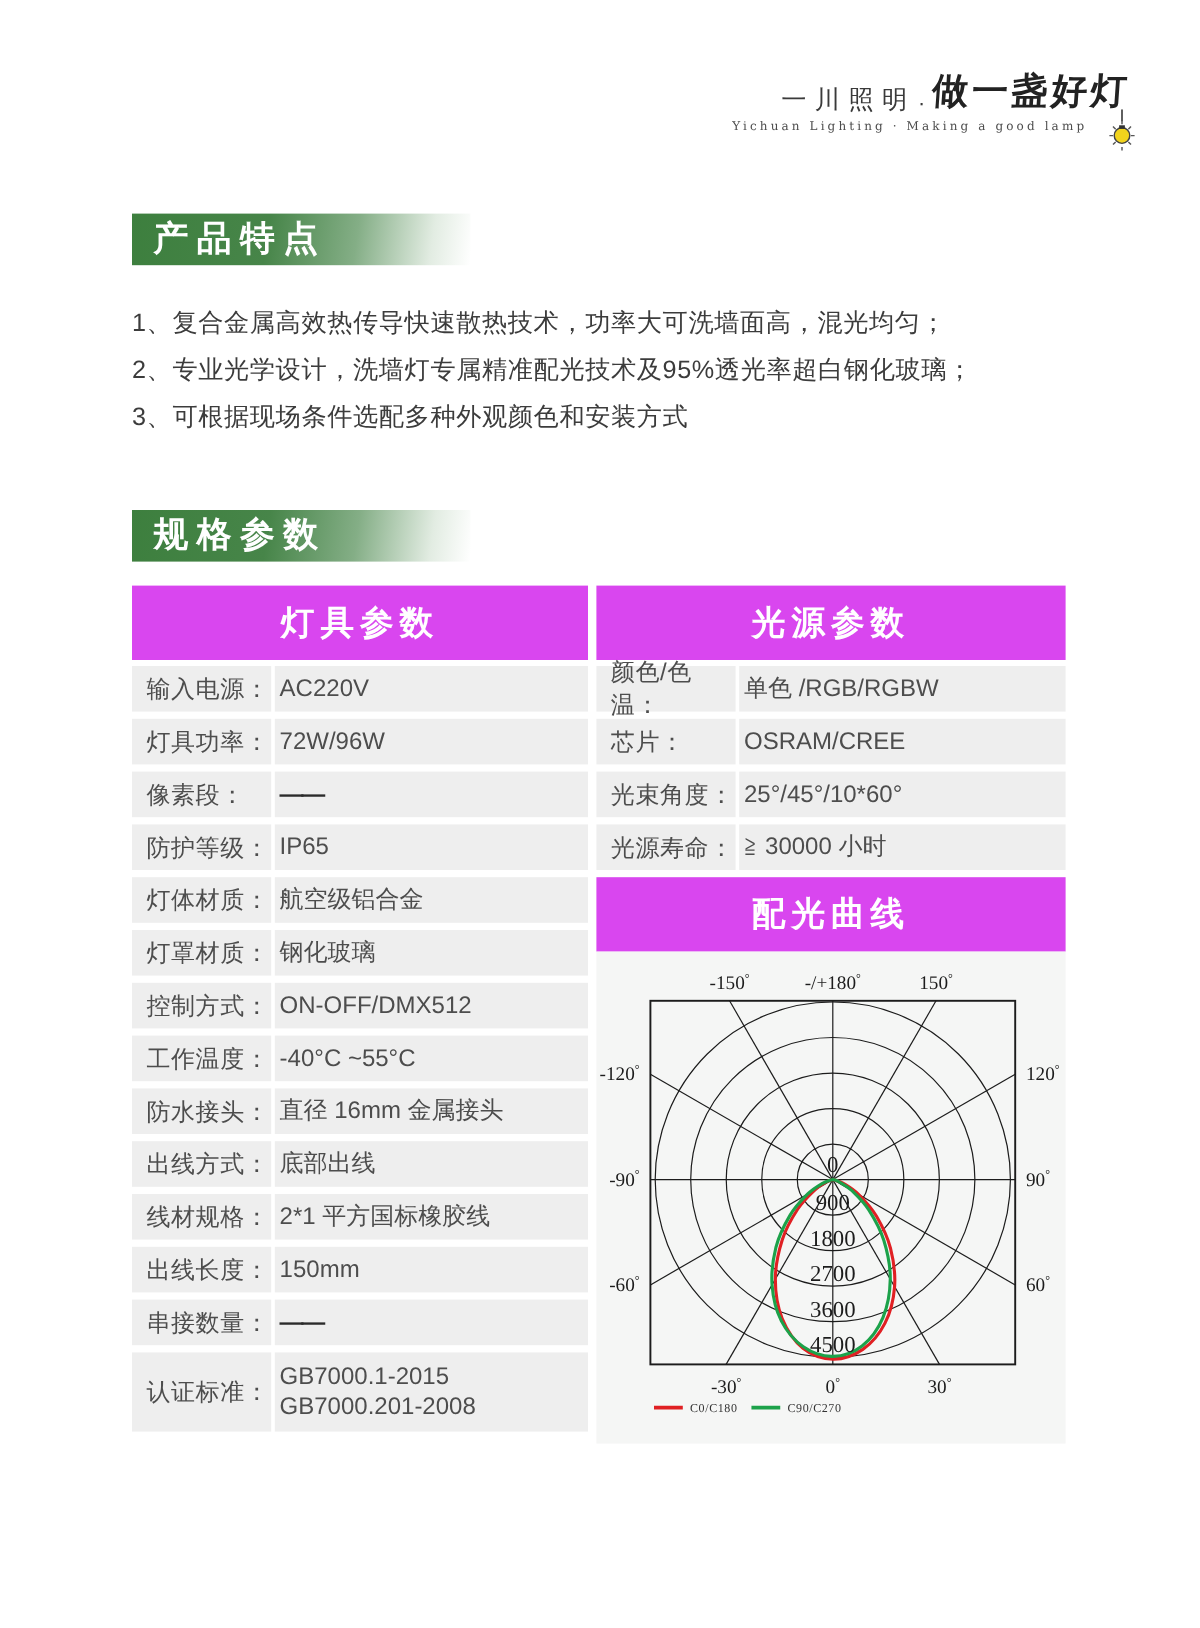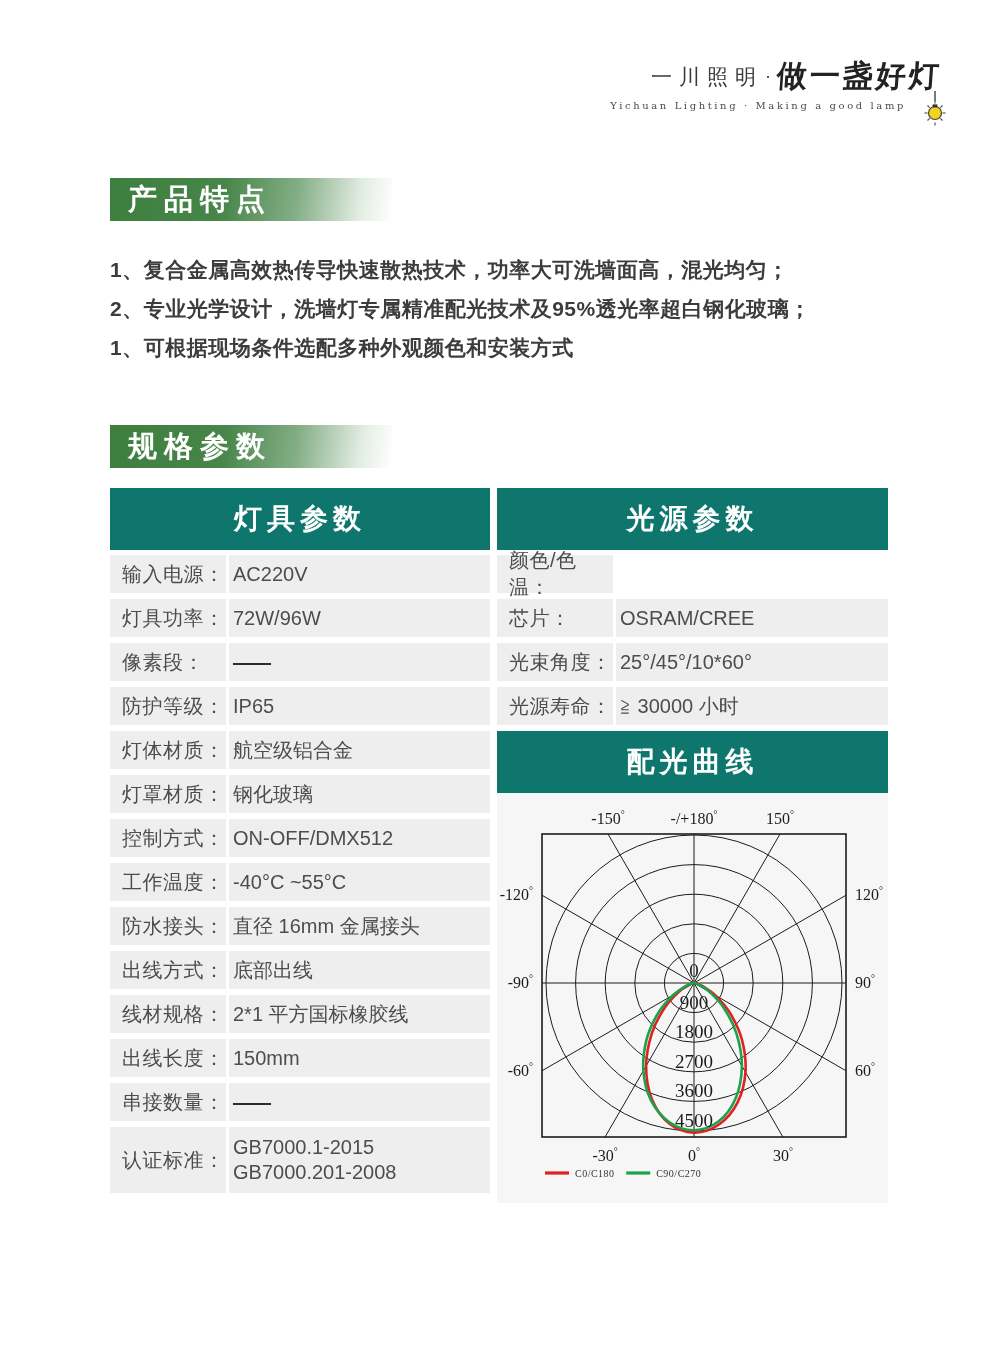--- a/index.html
+++ b/index.html
@@ -2,49 +2,49 @@
 <html><head>
 <meta charset="utf-8">
 <style>
   * { margin: 0; padding: 0; box-sizing: border-box; }
   html,body { background: #ffffff; }
   body { font-family: "Liberation Sans", sans-serif; color: #4a4a4a; }
   .page { position: relative; width: 1000px; height: 1357px; background: #fff; overflow: hidden; }
 
   
   .logo-wrap { position: absolute; top: 56px; right: 58px; text-align: center; }
-  .logo-line1 { display: flex; align-items: center; justify-content: flex-end; color: #3a3a3a; }
+  .logo-line1 { display: flex; align-items: flex-end; justify-content: flex-end; color: #3a3a3a; }
   .brand-cn { font-size: 21px; letter-spacing: 7px; font-weight: 500; }
   .logo-dot { font-size: 18px; margin: 0 6px 0 2px; color: #3a3a3a; }
   .slogan-cn { font-family: "DejaVu Serif", serif; font-weight: bold; font-size: 30px; letter-spacing: 3px; color: #222; transform: skewX(-4deg); display: inline-block; }
   .logo-tagline { font-family: "DejaVu Serif", serif; font-size: 10px; letter-spacing: 2.6px; color: #4c4c4c; margin-top: 3px; margin-right: 36px; white-space: nowrap; margin-left: 48px; }
   .bulb { position: absolute; right: -6px; bottom: -16px; }
 
   
   .sec-header {
     width: 282px; height: 43px; line-height: 43px;
     padding-left: 18px;
     background: linear-gradient(98deg, #3d7f3e 0%, #478549 40%, #84ae86 66%, #e2ece2 88%, #ffffff 100%);
     color: #fff; font-size: 29px; font-weight: bold; letter-spacing: 7px;
   }
   .features-header { position: absolute; top: 178px; left: 110px; }
   .specs-header    { position: absolute; top: 425px; left: 110px; }
 
   
   .feature-list { position: absolute; top: 250px; left: 110px; width: 780px; list-style: none; }
-  .feature-list li { font-size: 21px; line-height: 39px; color: #3c3c3c; letter-spacing: 0.5px; font-weight: bold; }
+  .feature-list li { font-size: 21px; line-height: 39px; color: #3c3c3c; letter-spacing: 0.5px; }
 
   
   .spec-tables { position: absolute; top: 488px; left: 110px; width: 778px; display: flex; gap: 7px; }
   .col-left  { width: 380px; }
   .col-right { width: 391px; }
 
   .tbl-header {
     height: 62px; margin-bottom: 5px;
-    background: #0f766e; color: #fff;
+    background: #d946ef; color: #fff;
     font-size: 28px; font-weight: bold; letter-spacing: 5px;
     display: flex; align-items: center; justify-content: center;
   }
   .spec-row { display: flex; height: 38px; margin-bottom: 6px; }
   .cell-label, .cell-value { background: #eeeeee; display: flex; align-items: center; font-size: 20px; color: #4d4d4d; }
   .cell-label { width: 116px; padding-left: 12px; flex: none; letter-spacing: 0.5px; }
   .cell-value { flex: 1; margin-left: 3px; padding-left: 4px; white-space: pre-line; line-height: 1.25; }
   .col-left .spec-row:last-child { height: 66px; }
   .cell-value.dash { letter-spacing: -2px; font-weight: bold; color: #2b2b2b; }
 
@@ -79,21 +79,21 @@
       </g>
       <circle cx="13" cy="22" r="6.5" fill="#f2d41d" stroke="#444" stroke-width="1.2"></circle>
       <rect x="10.6" y="13.4" width="4.8" height="3" fill="#333"></rect>
     </svg>
   </div>
 
   <div class="sec-header features-header">产品特点</div>
   <ul class="feature-list">
     <li>1、复合金属高效热传导快速散热技术，功率大可洗墙面高，混光均匀；</li>
     <li>2、专业光学设计，洗墙灯专属精准配光技术及95%透光率超白钢化玻璃；</li>
-    <li>1、可根据现场条件选配多种外观颜色和安装方式</li>
+    <li>3、可根据现场条件选配多种外观颜色和安装方式</li>
   </ul>
 
   <div class="sec-header specs-header">规格参数</div>
 
   <div class="spec-tables">
     <div class="col-left">
       <div class="tbl-header">灯具参数</div>
       <div id="left-rows">
   <div class="spec-row">
     <div class="cell-label">输入电源：</div>
@@ -165,20 +165,21 @@
     <div class="cell-value">GB7000.1-2015
 GB7000.201-2008</div>
   </div>
 </div>
     </div>
     <div class="col-right">
       <div class="tbl-header">光源参数</div>
       <div id="right-rows">
   <div class="spec-row">
     <div class="cell-label">颜色/色温：</div>
+    <div class="cell-value">单色 /RGB/RGBW</div>
   </div>
 
   <div class="spec-row">
     <div class="cell-label">芯片：</div>
     <div class="cell-value">OSRAM/CREE</div>
   </div>
 
   <div class="spec-row">
     <div class="cell-label">光束角度：</div>
     <div class="cell-value">25°/45°/10*60°</div>

